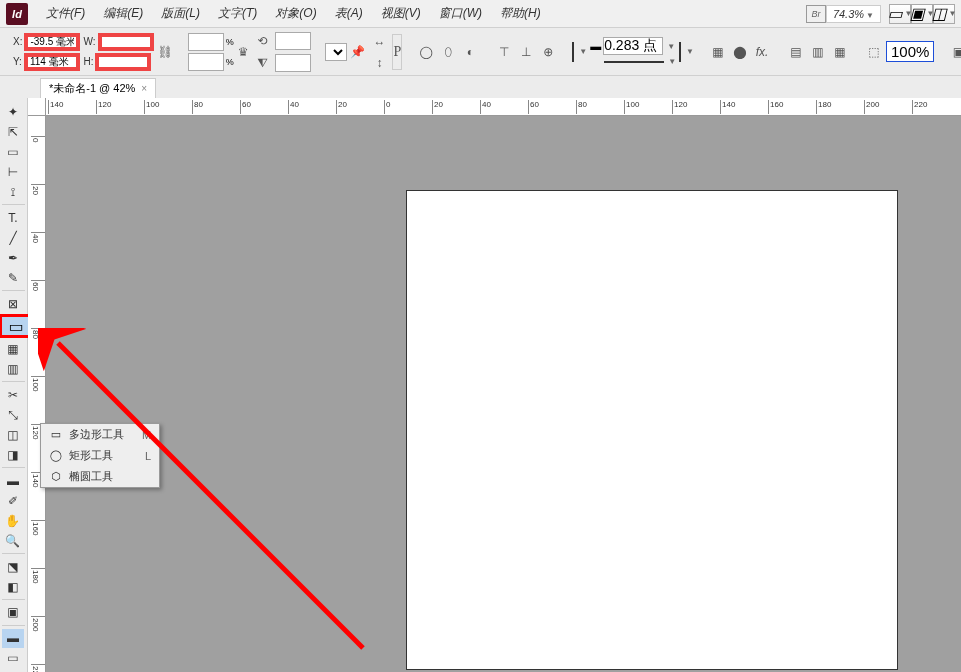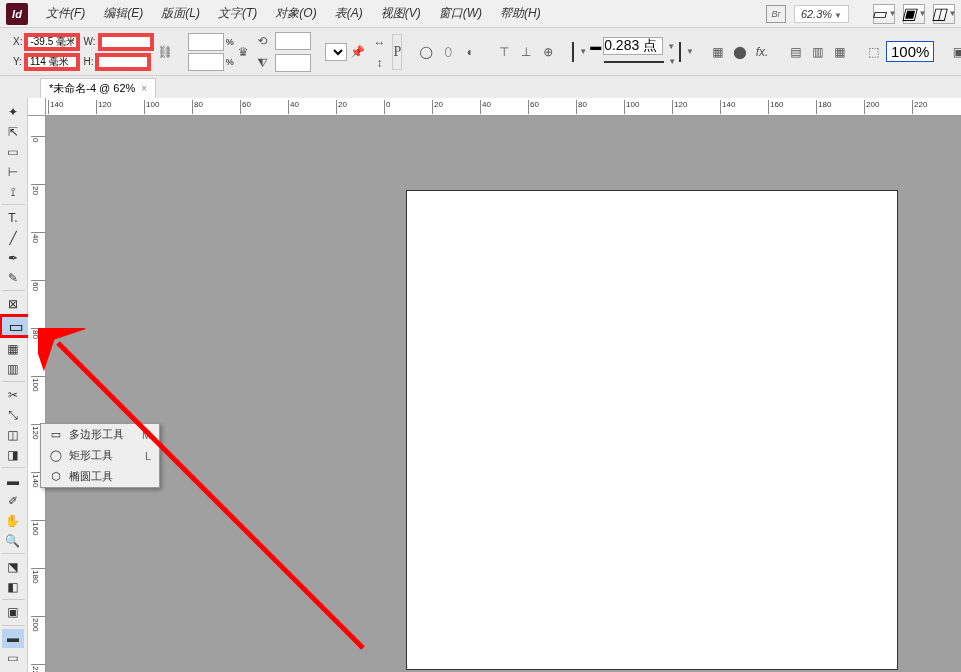--- a/index.html
+++ b/index.html
@@ -1,21 +1,21 @@
 <!DOCTYPE html>
 <html><head>
   <meta charset="utf-8">
   <style>
     * { margin: 0; padding: 0; box-sizing: border-box; font-family: "Microsoft YaHei", sans-serif; }
     body { width: 961px; height: 672px; background: #f0f0f0; overflow: hidden; }
     
     .menubar { height: 28px; background: #f0f0f0; display: flex; align-items: center; padding: 0 6px; gap: 2px; border-bottom: 1px solid #d0d0d0; font-style: italic; }
     .logo { width: 22px; height: 22px; background: #5a0e22; color: #fff; font-weight: bold; font-size: 11px; display: flex; align-items: center; justify-content: center; border-radius: 2px; margin-right: 8px; }
     .menu-item { font-size: 12px; color: #333; padding: 4px 8px; cursor: default; }
-    .menu-right { margin-left: auto; display: flex; align-items: center; gap: 8px; }
+    .menu-right { margin-left: auto; display: flex; align-items: center; }
     .br-box { width: 20px; height: 18px; border: 1px solid #999; font-size: 9px; display: flex; align-items: center; justify-content: center; color: #666; }
     .zoom-display { font-size: 11px; color: #333; border: 1px solid #ccc; padding: 2px 6px; background: #fff; }
     .dd-arrow { font-size: 8px; color: #666; margin-left: 2px; }
     .menu-icon-box { width: 22px; height: 20px; border: 1px solid #aaa; background: linear-gradient(#fff,#eee); display: flex; align-items: center; justify-content: center; }
     
     .toolbar { height: 48px; background: #ececec; display: flex; align-items: center; padding: 0 6px; gap: 3px; border-bottom: 1px solid #d0d0d0; }
     .ref-point { width: 18px; height: 18px; position: relative; margin-right: 4px; }
     .ref-point::before { content: ''; position: absolute; inset: 0; background: repeating-linear-gradient(0deg, #333 0 1px, transparent 1px 6px), repeating-linear-gradient(90deg, #333 0 1px, transparent 1px 6px); }
     .coord-group { display: flex; flex-direction: column; gap: 2px; }
     .coord-row { display: flex; align-items: center; gap: 2px; }
@@ -69,21 +69,21 @@
   <div class="menu-item">版面(L)</div>
   <div class="menu-item">文字(T)</div>
   <div class="menu-item">对象(O)</div>
   <div class="menu-item">表(A)</div>
   <div class="menu-item">视图(V)</div>
   <div class="menu-item">窗口(W)</div>
   <div class="menu-item">帮助(H)</div>
   <div class="menu-right">
     <div class="br-box">Br</div>
     <div class="zoom-display">
-      <span>62.3%</span><span class="dd-arrow">▼</span>
+      <span>74.3%</span><span class="dd-arrow">▼</span>
     </div>
     <div style="width:8px"></div>
     <div class="menu-icon-box">
         <span>▭</span>
         <span class="dd-arrow">▼</span>
       </div>
     <div class="menu-icon-box">
         <span>▣</span>
         <span class="dd-arrow">▼</span>
       </div>
@@ -199,21 +199,21 @@
   <div class="toolbar-sep"></div>
   <div class="stackh">
     <div class="tbtn">▣</div>
     <div class="tbtn">◫</div>
 
   </div>
 </div>
 
 <div class="tab-bar">
   <div class="doc-tab">
-    <span>*未命名-4 @ 62%</span>
+    <span>*未命名-1 @ 42%</span>
     <span class="tab-close">×</span>
   </div>
 </div>
 
 <div class="workspace">
   <div class="tool-panel">
     <div class="tool-btn">✦</div>
     <div class="tool-btn">⇱</div>
     <div class="tool-btn">▭</div>
     <div class="tool-btn">⊢</div>

